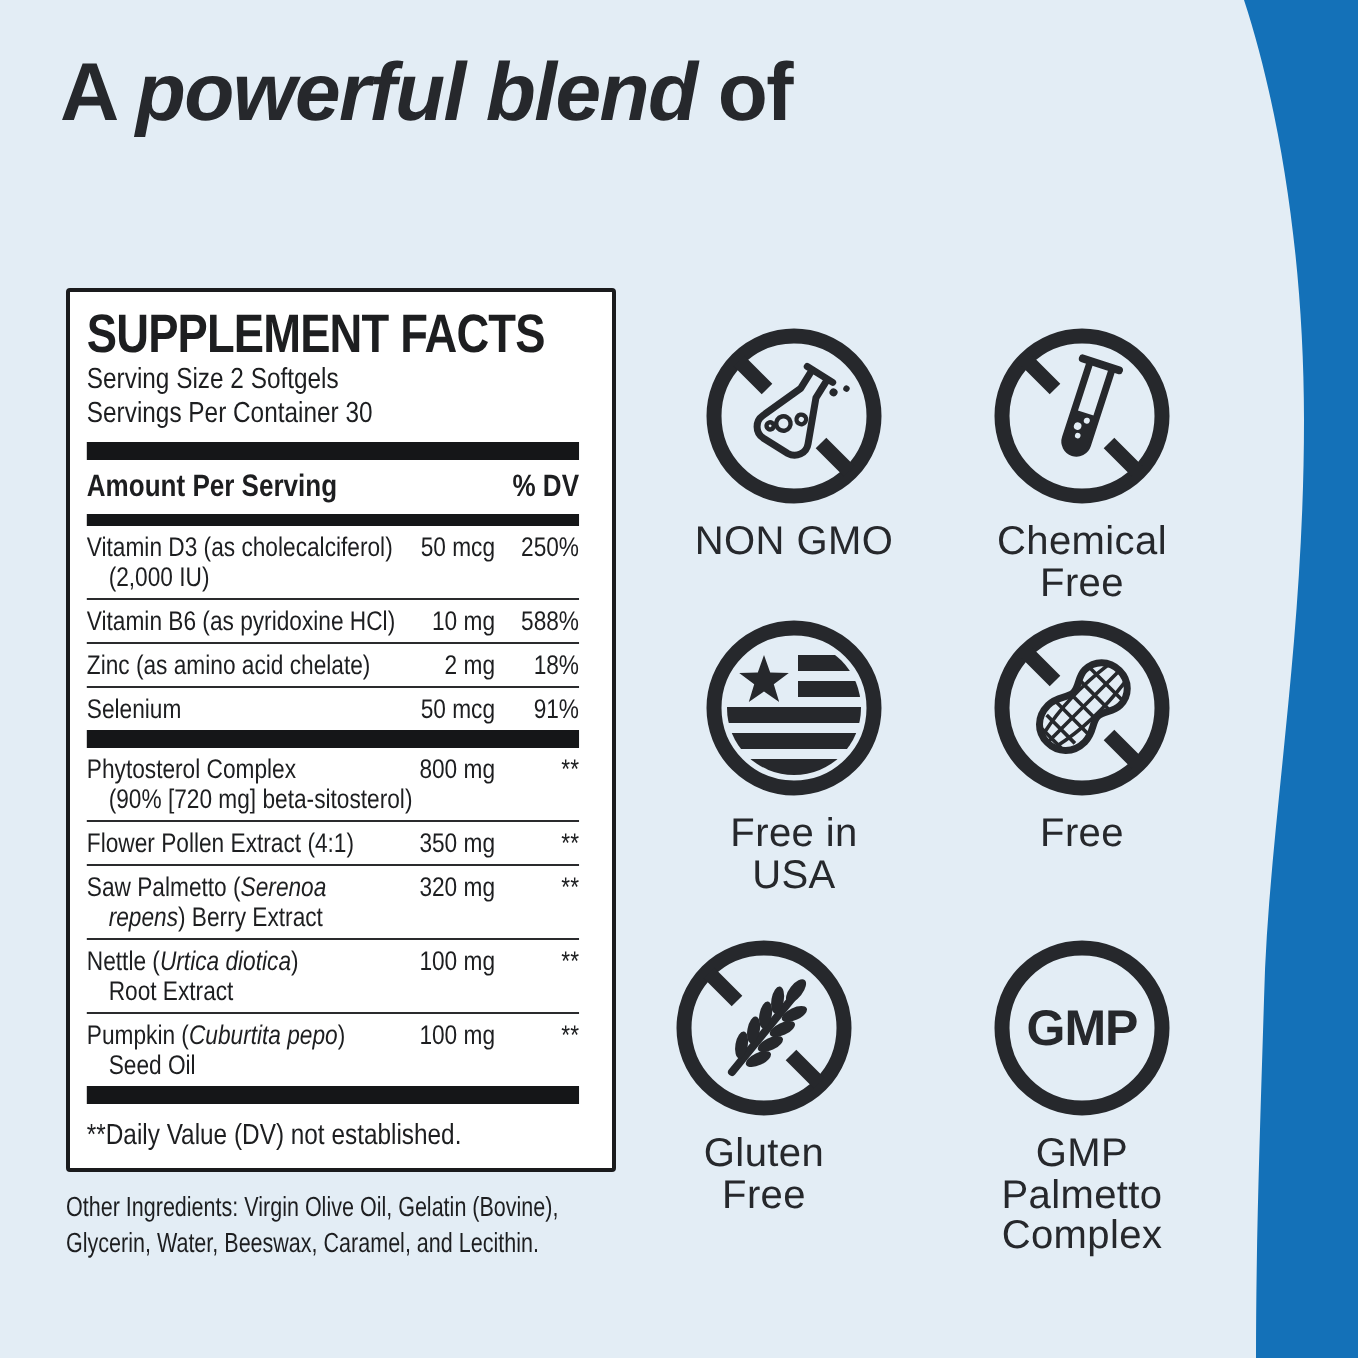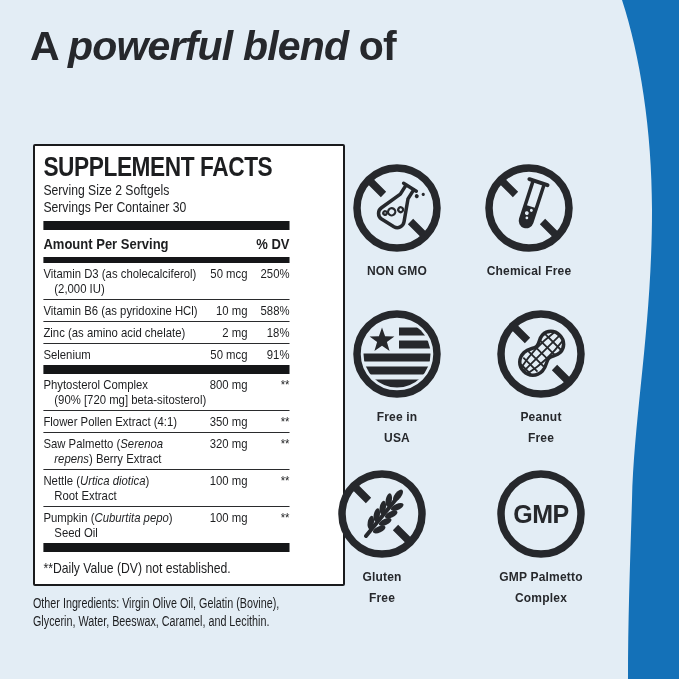--- a/index.html
+++ b/index.html
@@ -9,21 +9,21 @@
     font-family:"Liberation Sans",sans-serif;
     padding-left:40px;
   }
   .stripe{position:absolute;top:0;left:0;}
   
   .headline{position:absolute;left:30px;top:22px;font-size:41px;line-height:48px;
     font-weight:bold;letter-spacing:-0.8px;color:var(--ink);}
   .headline .it{font-style:italic;}
   
   .leftcol{position:absolute;left:33px;top:144px;width:268px;}
-  .panel{background:var(--panel_bg);border:2.5px solid var(--panel_border);border-radius:2px;box-sizing:border-box;width:312px;}
+  .panel{background:var(--panel_bg);border:2.5px solid var(--panel_border);border-radius:2px;box-sizing:border-box;width:275px;}
   .panel-inner{width:313px;transform:scaleX(0.84);transform-origin:0 0;
     box-sizing:border-box;padding:6px 10px 4px;color:var(--panel_ink);}
   .sf-title{font-size:27px;font-weight:bold;letter-spacing:-0.5px;line-height:30px;white-space:nowrap;}
   .serv{font-size:14.5px;line-height:17px;}
   .bar{background:var(--bar);height:9px;}
   .barA{margin-top:5px;}
   .barB{height:6px;}
   .aps{display:flex;justify-content:space-between;font-weight:bold;font-size:15.5px;padding:5px 0 4px;}
   .frow{display:flex;align-items:flex-start;padding:3px 0;border-top:1.5px solid #2a2b2d;
     font-size:13.5px;line-height:15px;}
@@ -33,23 +33,23 @@
   .nline.cont{padding-left:13px;}
   .fname .i{font-style:italic;}
   .famt{width:64px;text-align:right;white-space:nowrap;}
   .fdv{width:50px;text-align:right;white-space:nowrap;}
   .footnote{font-size:14.5px;line-height:18px;padding:7px 0 3px;}
   .other{margin-top:9px;width:368px;transform:scaleX(0.78);transform-origin:0 0;
     font-size:13.8px;line-height:18px;color:var(--panel_ink);}
   
   .badge{position:absolute;width:124px;text-align:center;}
   .badge svg{display:block;margin:0 auto;}
-  .blabel{margin-top:9px;font-size:12px;font-weight:bold;line-height:20.5px;
+  .blabel{margin-top:9px;font-size:20px;font-weight:normal;line-height:20.5px;
     letter-spacing:0.2px;color:var(--ink);}
-  .bp1{left:335px;top:164px;} .bp2{left:467px;top:164px;}
+  .bp1{left:335px;top:164px;} .bp2{left:479px;top:164px;}
   .bp3{left:335px;top:310px;} .bp4{left:479px;top:310px;}
   .bp5{left:320px;top:470px;} .bp6{left:479px;top:470px;}
   
   .ring{fill:none;stroke:currentColor;stroke-width:7.5;}
   .slash{fill:none;stroke:currentColor;stroke-width:7.5;stroke-linecap:butt;}
   .ol{fill:none;stroke:currentColor;stroke-width:3.5;stroke-linejoin:round;stroke-linecap:round;}
   .ol2{fill:none;stroke:currentColor;stroke-width:2.2;}
   .hatch{fill:none;stroke:currentColor;stroke-width:1.8;}
   .fillc{fill:currentColor;stroke:none;}
   .bgfill{fill:var(--bg);stroke:none;}
@@ -221,21 +221,20 @@
     <svg width="88" height="88" viewBox="0 0 88 88">
       <circle class="ring" cx="44" cy="44" r="40"></circle>
       <path class="slash" d="M16.5,16.5 L30.5,30.5 M57.5,57.5 L71.5,71.5"></path>
       <g transform="rotate(45 44 44)">
         <path class="ol" d="M44,17.5 C51.5,17.5 56.5,23 56.5,29.5 C56.5,34.5 52.5,37.5 52.5,41.5 C52.5,45.5 57,48.5 57,55 C57,63 51.5,68.5 44,68.5 C36.5,68.5 31,63 31,55 C31,48.5 35.5,45.5 35.5,41.5 C35.5,37.5 31.5,34.5 31.5,29.5 C31.5,23 36.5,17.5 44,17.5 Z"></path>
         <path class="hatch" d="M33,27 H55 M34,35 H54 M36,43 H52 M33,51 H55 M34,59 H54 M37,65.5 H51"></path>
         <path class="hatch" d="M38,19.5 C36,35 36,51 39.5,66.5 M44,18 V68 M50,19.5 C52,35 52,51 48.5,66.5"></path>
       </g>
     </svg>
     <div class="blabel">
-      <div>Peanut</div>
       <div>Free</div>
     </div>
   </div>
 
   <div class="badge bp5">
     <svg width="88" height="88" viewBox="0 0 88 88">
       <circle class="ring" cx="44" cy="44" r="40"></circle>
       <path class="slash" d="M16.5,16.5 L30.5,30.5 M57.5,57.5 L71.5,71.5"></path>
       <path class="ol" d="M28,66 L59,28" style="stroke-width:4"></path>
       <g class="fillc">

